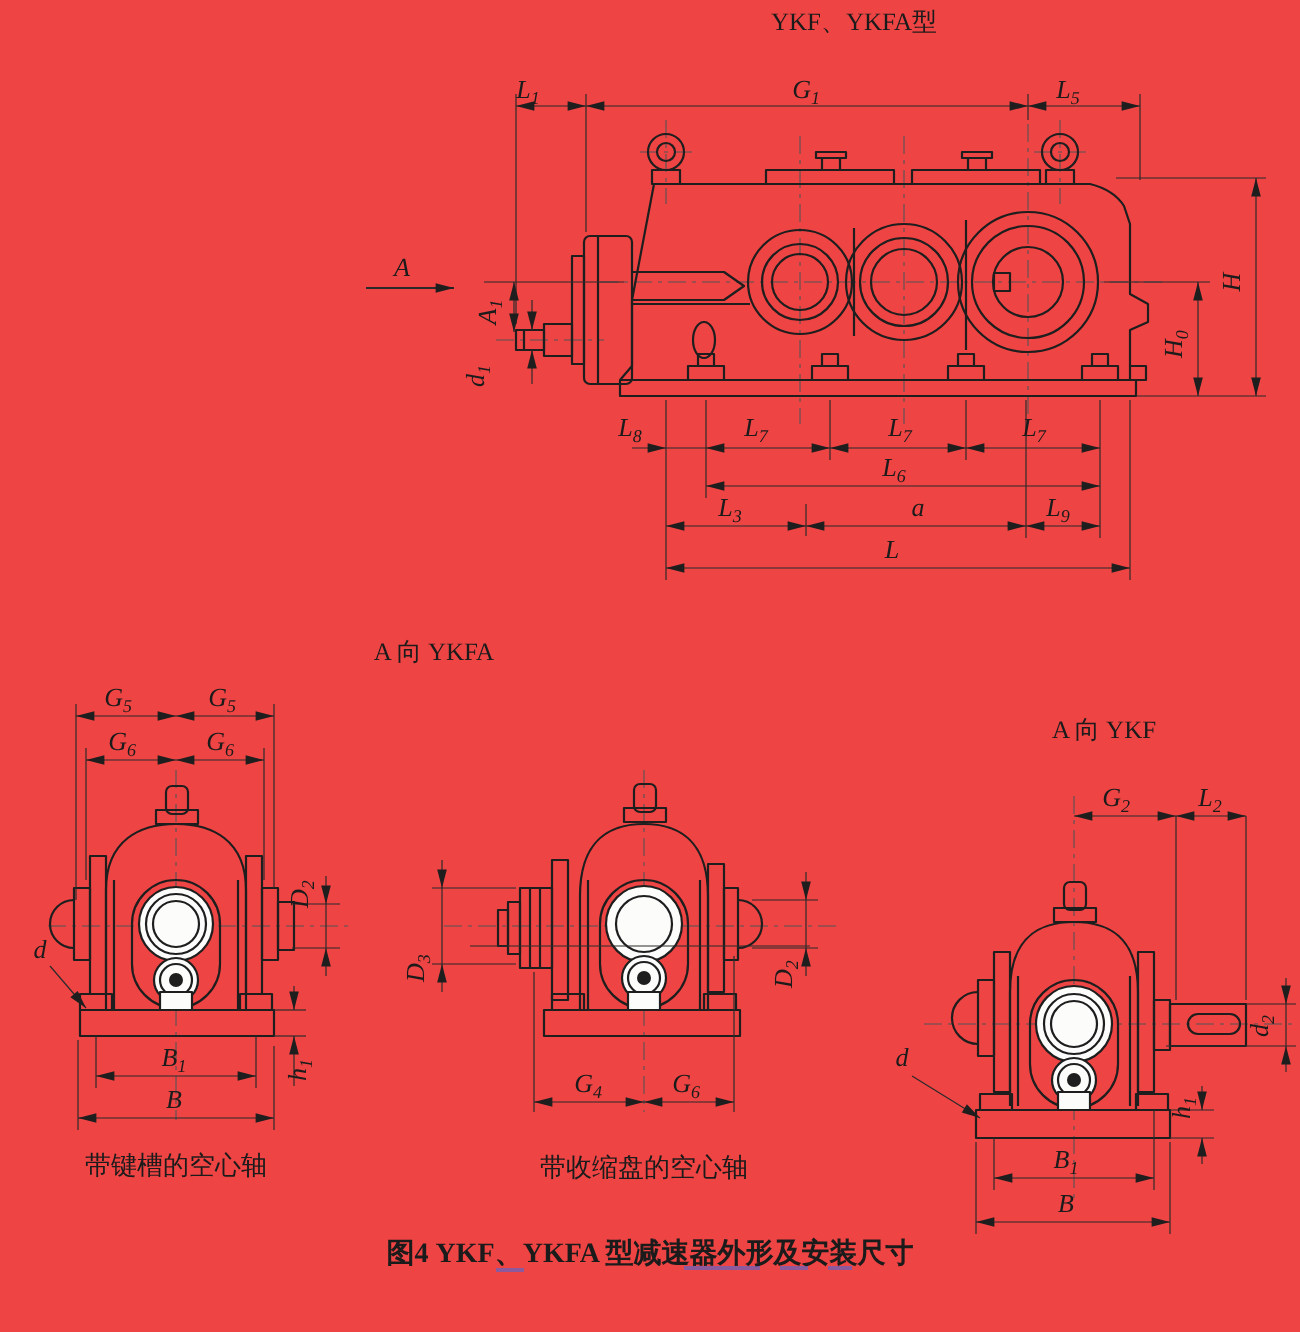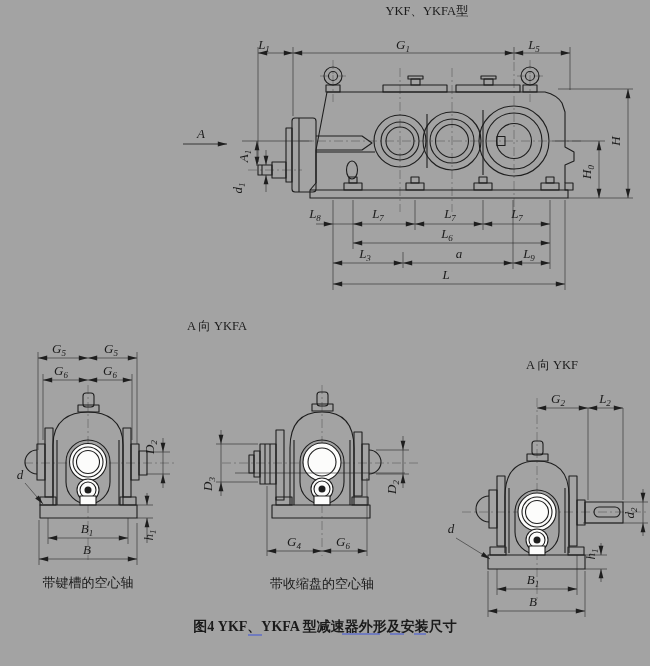--- a/index.html
+++ b/index.html
@@ -1,16 +1,16 @@
 <!DOCTYPE html>
 <html><head>
 <meta charset="utf-8">
 <style>
   html,body{margin:0;padding:0;background:#e8e8e8;}
-  .sheet{position:relative;width:650px;height:666px;background:#a3a3a3;overflow:hidden;
+  .sheet{position:relative;width:650px;height:666px;background:#ef4444;overflow:hidden;
          font-family:"Liberation Serif","DejaVu Serif",serif;}
   svg{position:absolute;left:0;top:0;}
   svg *{vector-effect:non-scaling-stroke;}
   .ln   {stroke:#1e1e1e;stroke-width:1.1;fill:none;stroke-linejoin:round;}
   .thin {stroke:#2a2a2a;stroke-width:.6;fill:none;}
   .cl   {stroke:#555;stroke-width:.55;fill:none;stroke-dasharray:9 3 2 3;}
   .fillw{fill:#fcfcfb;}
   .dot  {fill:#1e1e1e;stroke:none;}
   text{fill:#1b1b1b;}
   .dim{font:italic 13px "Liberation Serif","DejaVu Serif",serif;text-anchor:middle;}

